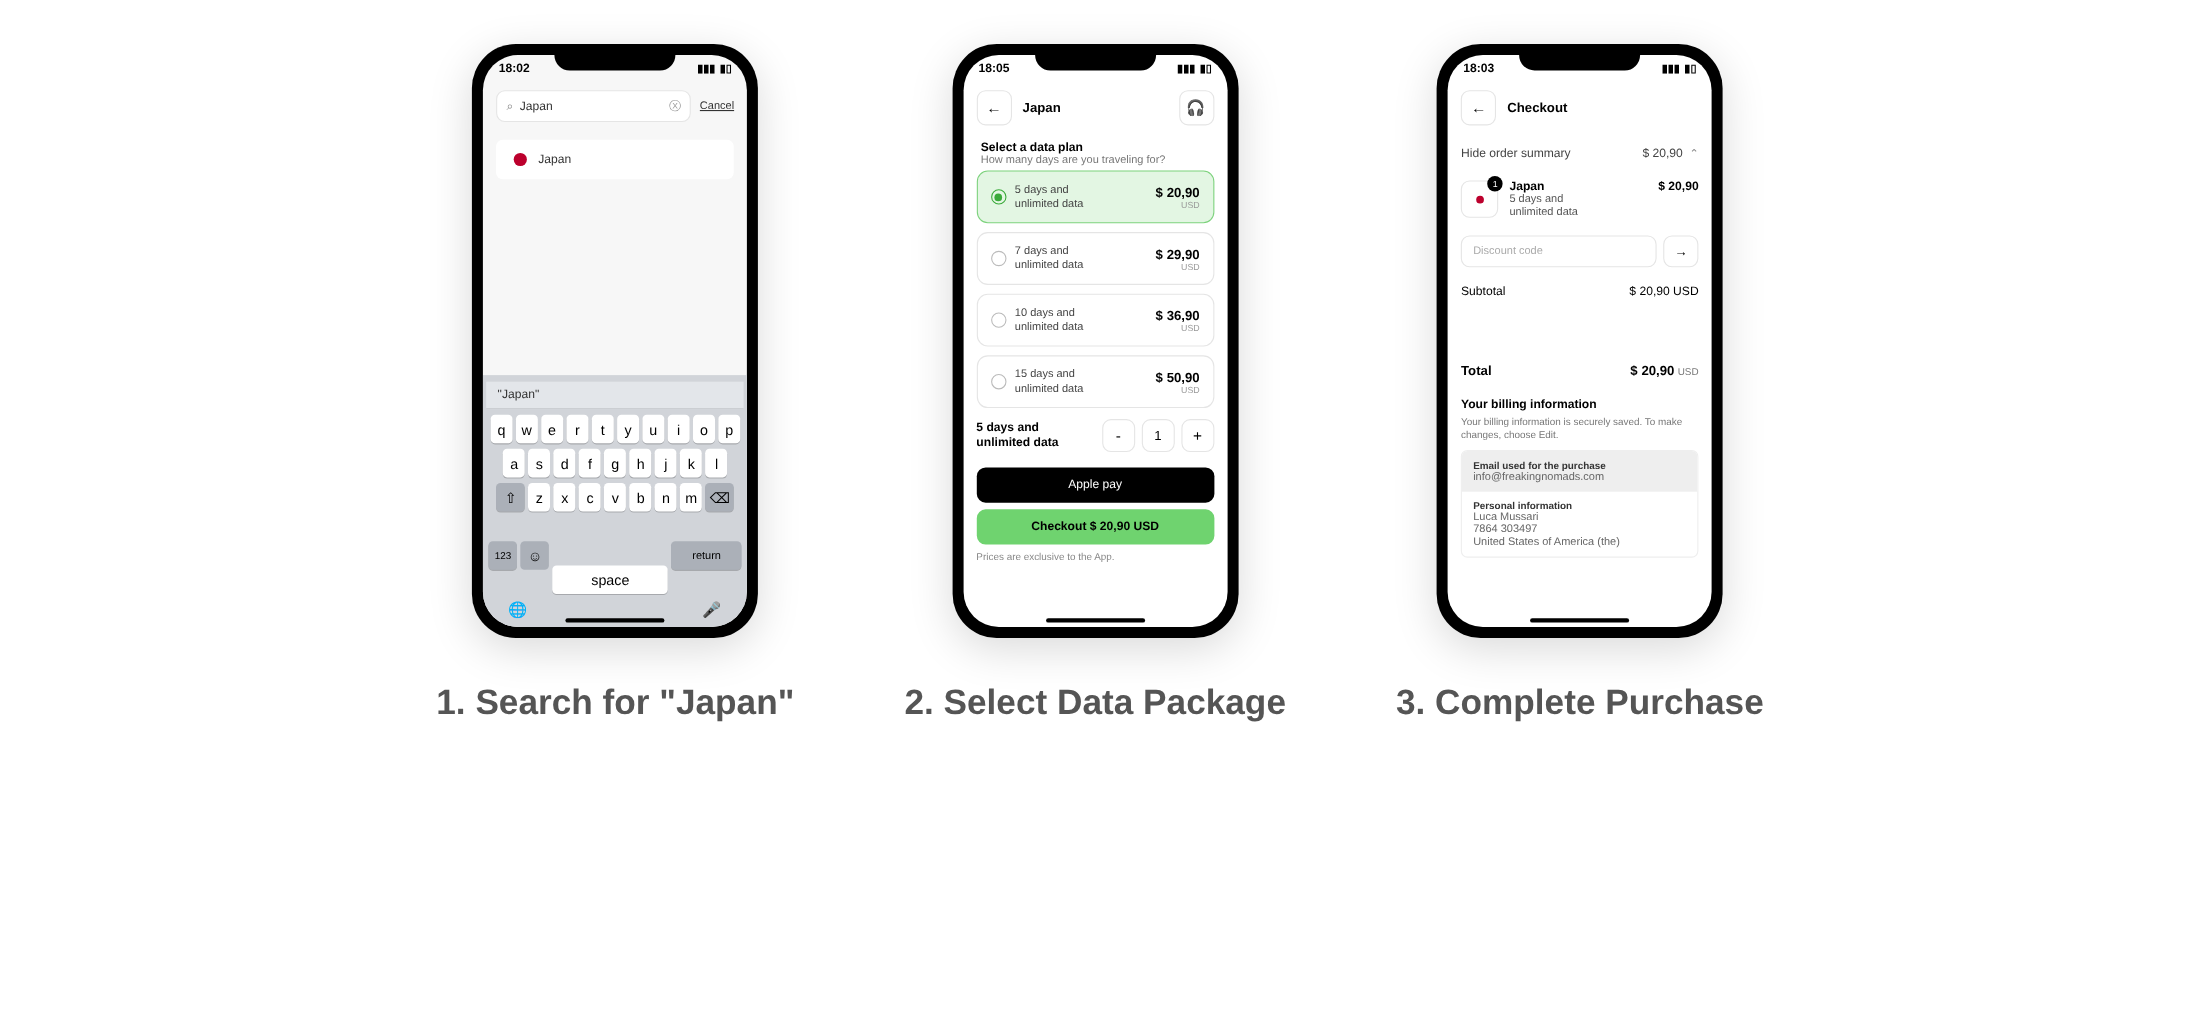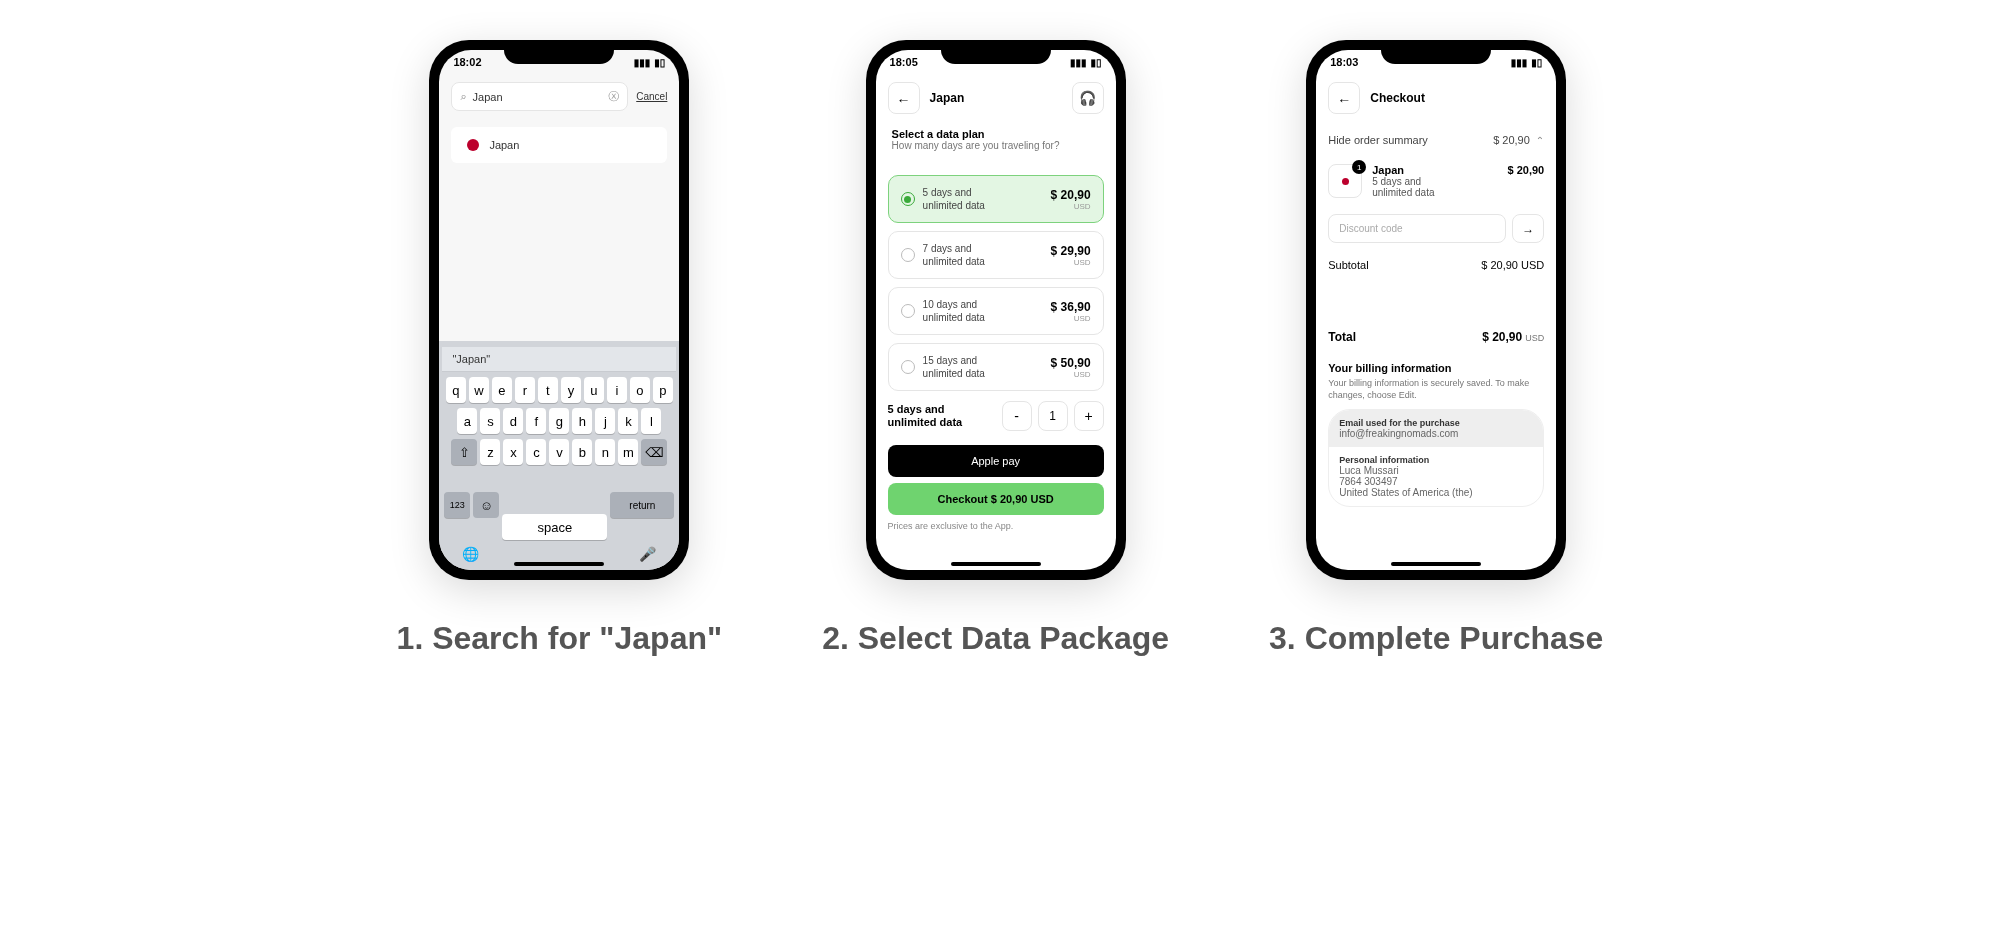--- a/index.html
+++ b/index.html
@@ -38,21 +38,21 @@
 .dock { display: flex; justify-content: space-between; padding: 6px 20px 0; }
 .globe, .mic { font-size: 14px; color: #555; }
 .home-indicator { width: 90px; height: 4px; background: #000; border-radius: 3px; position: absolute; bottom: 4px; left: 50%; transform: translateX(-50%); z-index: 20; }
 
 
 .screen-white { background: #fff; }
 .header-row { display: flex; align-items: center; padding: 10px 12px; gap: 10px; }
 .back-btn { width: 32px; height: 32px; border: 1px solid #e5e5e5; border-radius: 8px; display: flex; align-items: center; justify-content: center; font-size: 14px; }
 .header-title { font-size: 12px; font-weight: 600; }
 .support-btn { margin-left: auto; width: 32px; height: 32px; border: 1px solid #e5e5e5; border-radius: 8px; display: flex; align-items: center; justify-content: center; font-size: 14px; }
-.plan-header { padding: 4px 16px 24px; }
+.plan-header { padding: 4px 16px 4px; }
 .plan-title { font-size: 11px; font-weight: 700; color: #000; }
 .plan-sub { font-size: 10px; color: #777; }
 .plans-list { padding: 0 12px; display: flex; flex-direction: column; gap: 8px; }
 .plan-card { border: 1px solid #e5e5e5; border-radius: 10px; padding: 10px 12px; display: flex; align-items: center; gap: 8px; }
 .plan-card.selected { background: #e3f6e3; border-color: #7dd27d; }
 .radio { width: 14px; height: 14px; border: 1.5px solid #bbb; border-radius: 50%; display: flex; align-items: center; justify-content: center; }
 .radio.on { border-color: #3aaa3a; }
 .radio.on::after { content: ""; width: 7px; height: 7px; background: #3aaa3a; border-radius: 50%; }
 .plan-label { font-size: 10px; color: #444; line-height: 1.3; }
 .plan-price { margin-left: auto; text-align: right; }
@@ -78,21 +78,21 @@
 .order-info .name { font-size: 11px; font-weight: 600; color: #000; }
 .order-price { margin-left: auto; font-size: 11px; font-weight: 700; }
 .discount-row { padding: 8px 12px; display: flex; gap: 6px; }
 .discount-input { flex: 1; border: 1px solid #e5e5e5; border-radius: 8px; padding: 8px 10px; font-size: 10px; color: #aaa; }
 .discount-go { width: 32px; border: 1px solid #e5e5e5; border-radius: 8px; display: flex; align-items: center; justify-content: center; font-size: 12px; }
 .total-row { padding: 8px 12px; display: flex; justify-content: space-between; font-size: 11px; }
 .total-row.big { font-weight: 700; font-size: 12px; margin-top: 43px; }
 .total-row .cur-sm { font-size: 9px; color: #777; margin-left: 3px; font-weight: 400; }
 .billing-title { padding: 10px 12px 4px; font-size: 11px; font-weight: 700; }
 .billing-sub { padding: 0 12px; font-size: 9px; color: #777; line-height: 1.3; }
-.billing-card { margin: 8px 12px 0; border-radius: 22px; overflow: hidden; border: 1px solid #eee; }
+.billing-card { margin: 8px 12px 0; border-radius: 6px; overflow: hidden; border: 1px solid #eee; }
 .billing-card .sec { padding: 8px 10px; }
 .billing-card .sec.gray { background: #eee; }
 .billing-card .lbl { font-size: 9px; font-weight: 600; color: #333; }
 .billing-card .val { font-size: 10px; color: #666; }
 </style>
 </head>
 <body>
 
 <div class="phones">
 

